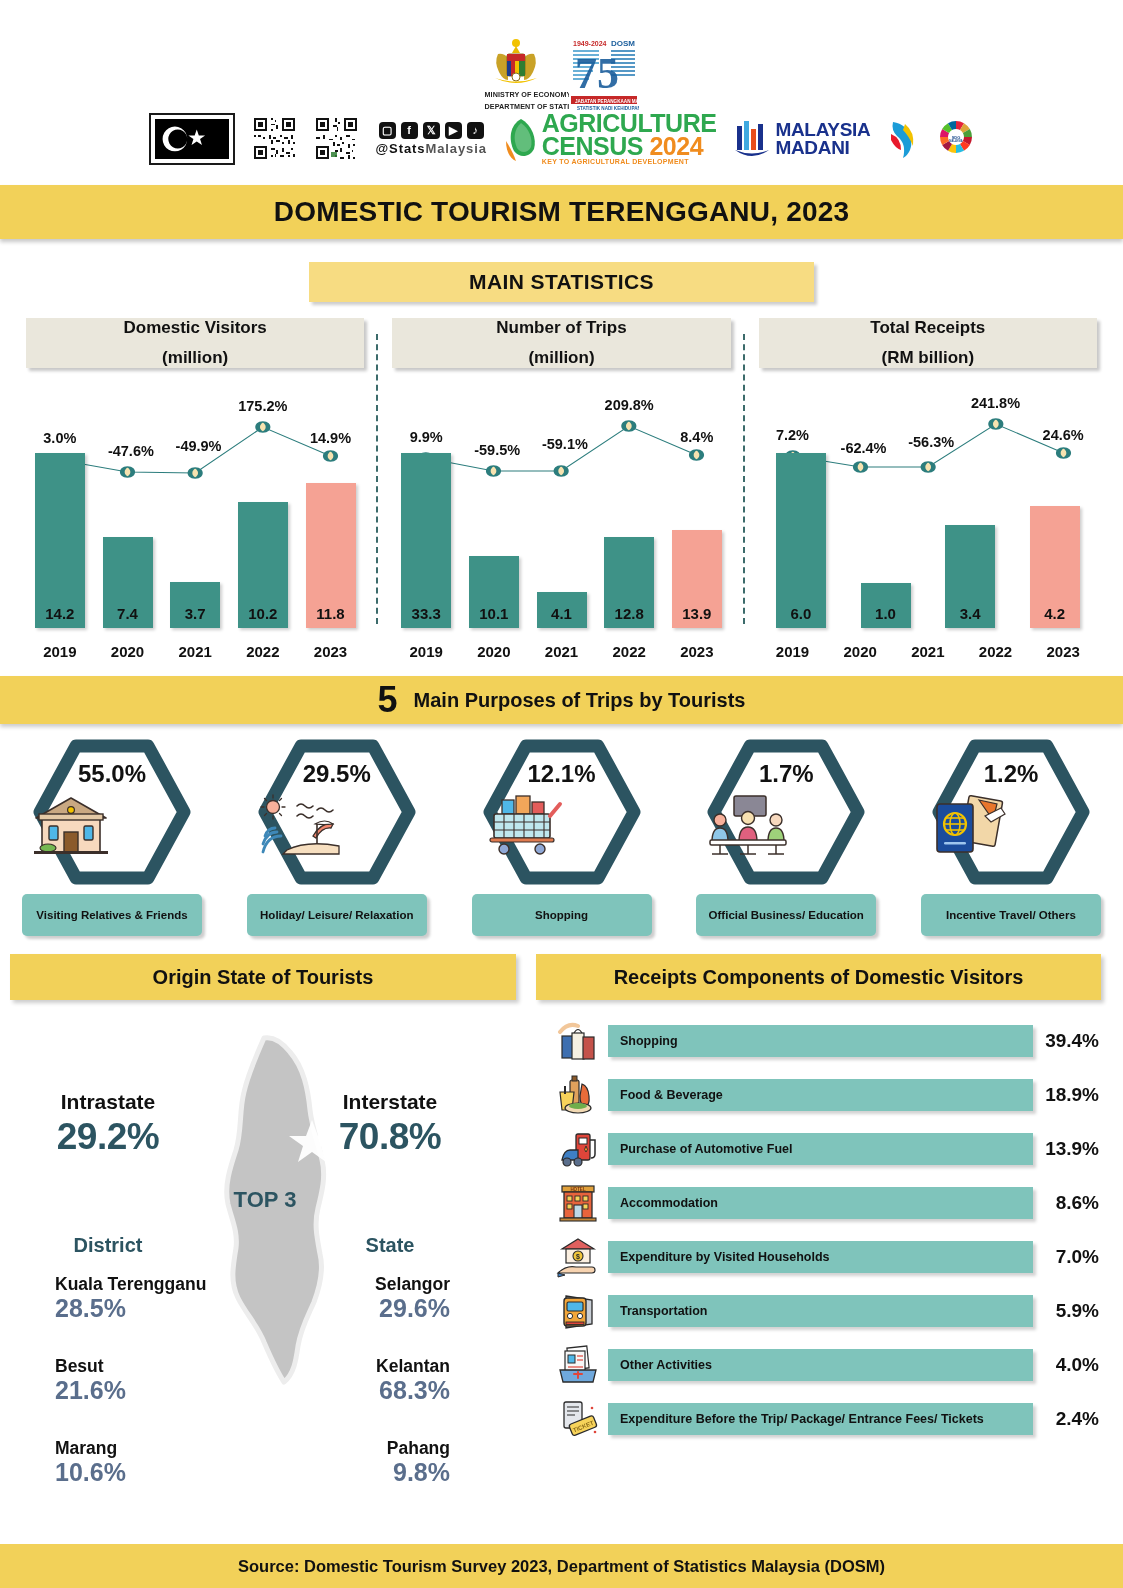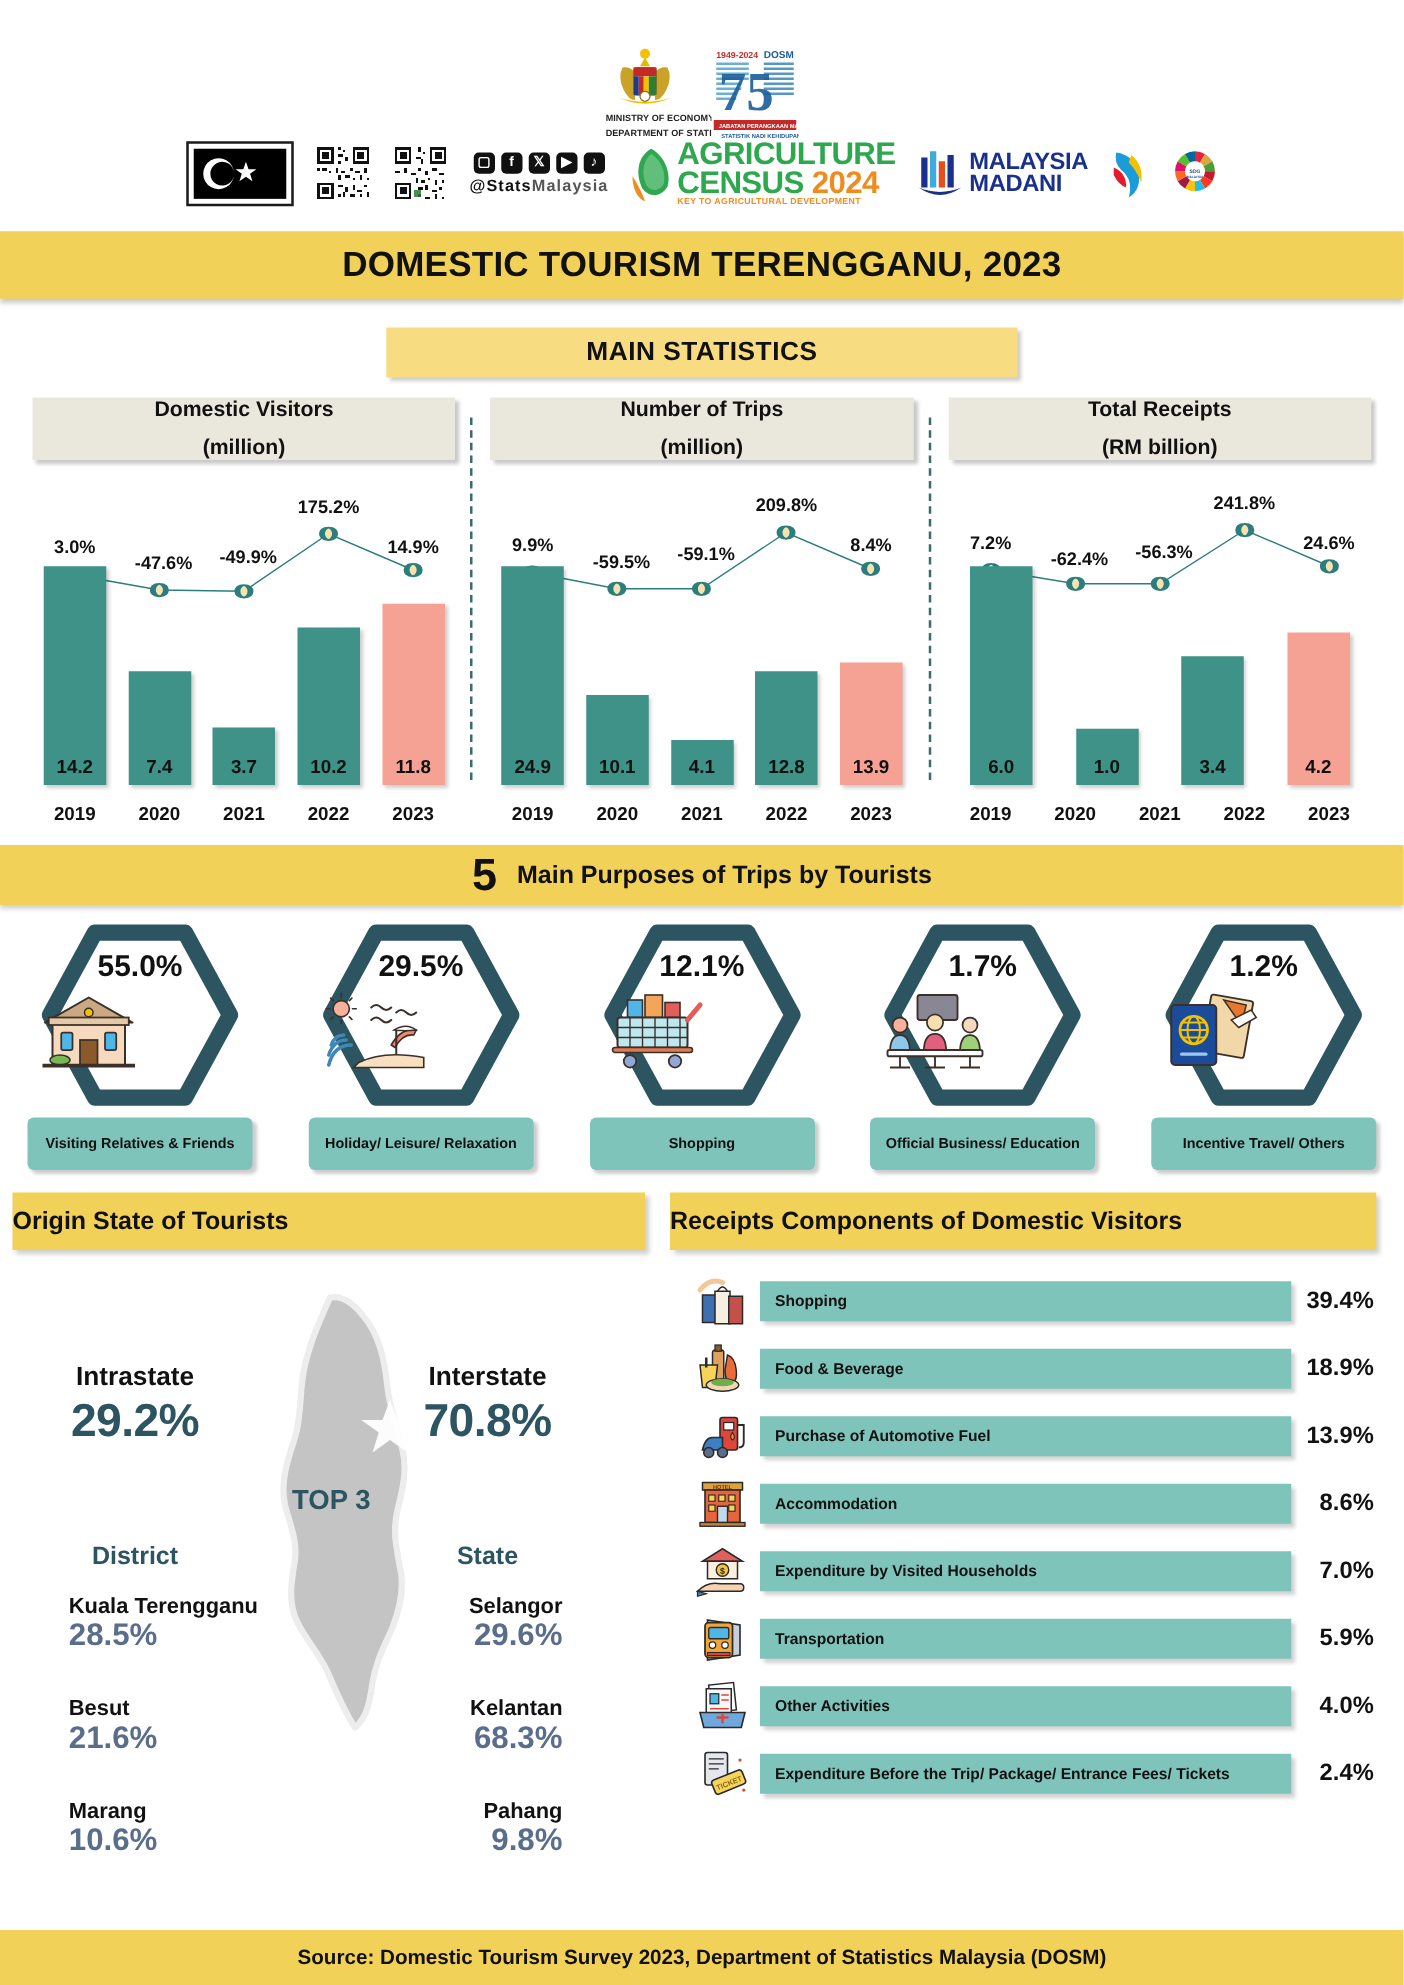--- a/index.html
+++ b/index.html
@@ -128,21 +128,21 @@
     font-size: 11.5px; font-weight: 800; color:#111; line-height:1.25; padding: 4px 6px;
     box-shadow: 3px 3px 3px rgba(0,0,0,.2);
   }
 
   
   .bottom { display:flex; margin-top: 18px; }
   .left-panel { width: 530px; position:relative; }
   .right-panel { flex:1; padding-right: 12px; }
 
   .yb {
-    background:#F2D159; height: 46px; display:flex; align-items:center; 
+    background:#F2D159; height: 46px; display:flex; align-items:center; justify-content:center;
     box-shadow: 3px 3px 4px rgba(0,0,0,.2);
   }
   .yb span { font-size: 20px; font-weight: 800; color:#111; }
   .left-yb { margin: 0 14px 0 10px; }
   .right-yb { margin: 0 10px 0 6px; }
 
   .origin-body { position:relative; height: 430px; margin-top: 12px; }
   .map { position:absolute; left: 190px; top: 22px; }
   .o-col { position:absolute; top: 78px; width: 200px; text-align:center; }
   .o-left { left: 8px; }
@@ -508,21 +508,21 @@
         </svg>
         <div class="pctlabel" style="left:10%; top:57px;">9.9%</div>
         <div class="pctlabel" style="left:31%; top:70px;">-59.5%</div>
         <div class="pctlabel" style="left:51%; top:64px;">-59.1%</div>
         <div class="pctlabel" style="left:70%; top:25px;">209.8%</div>
         <div class="pctlabel" style="left:90%; top:57px;">8.4%</div>
 
         <div class="bars">
           <div class="barcol">
               <div class="bar teal" style="height:100%">
-                <div class="barval">24.9</div>
+                <div class="barval">33.3</div>
               </div>
             </div>
           <div class="barcol">
               <div class="bar teal" style="height:41.4%">
                 <div class="barval">10.1</div>
               </div>
             </div>
           <div class="barcol">
               <div class="bar teal" style="height:20.3%">
                 <div class="barval">4.1</div>

